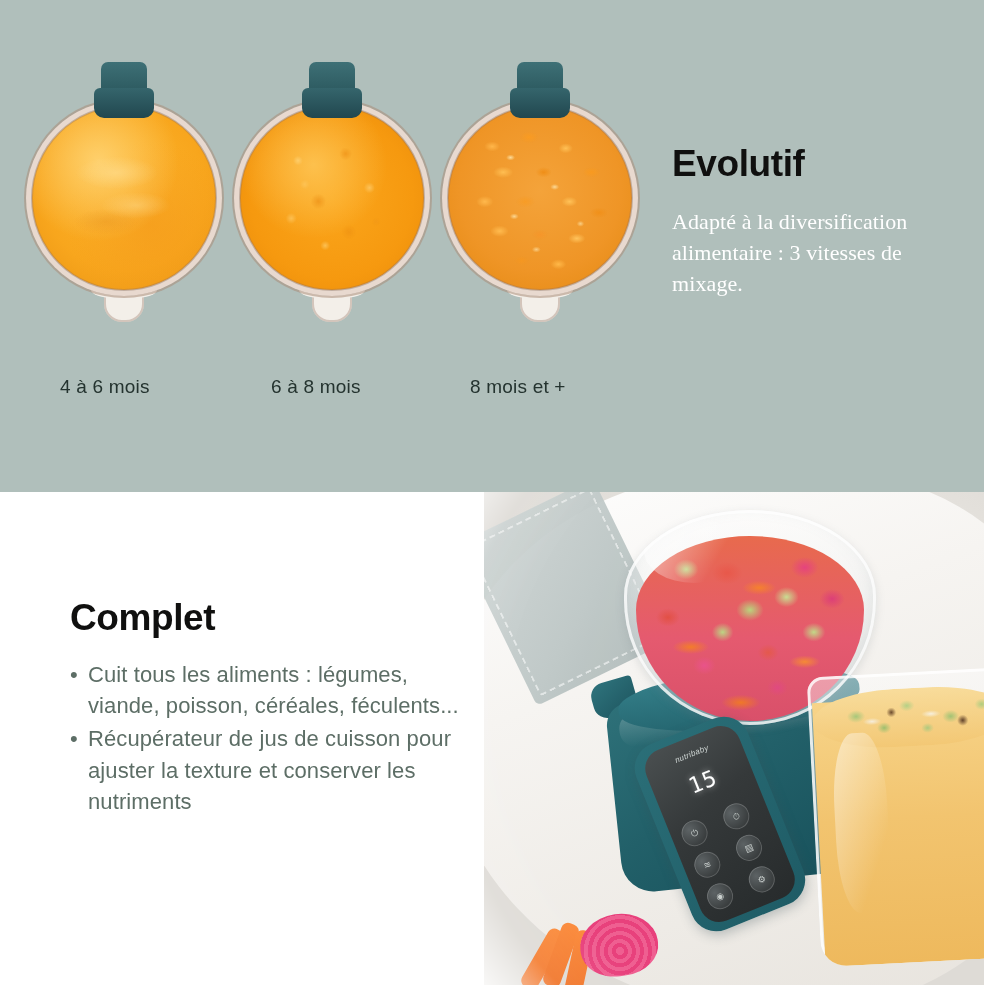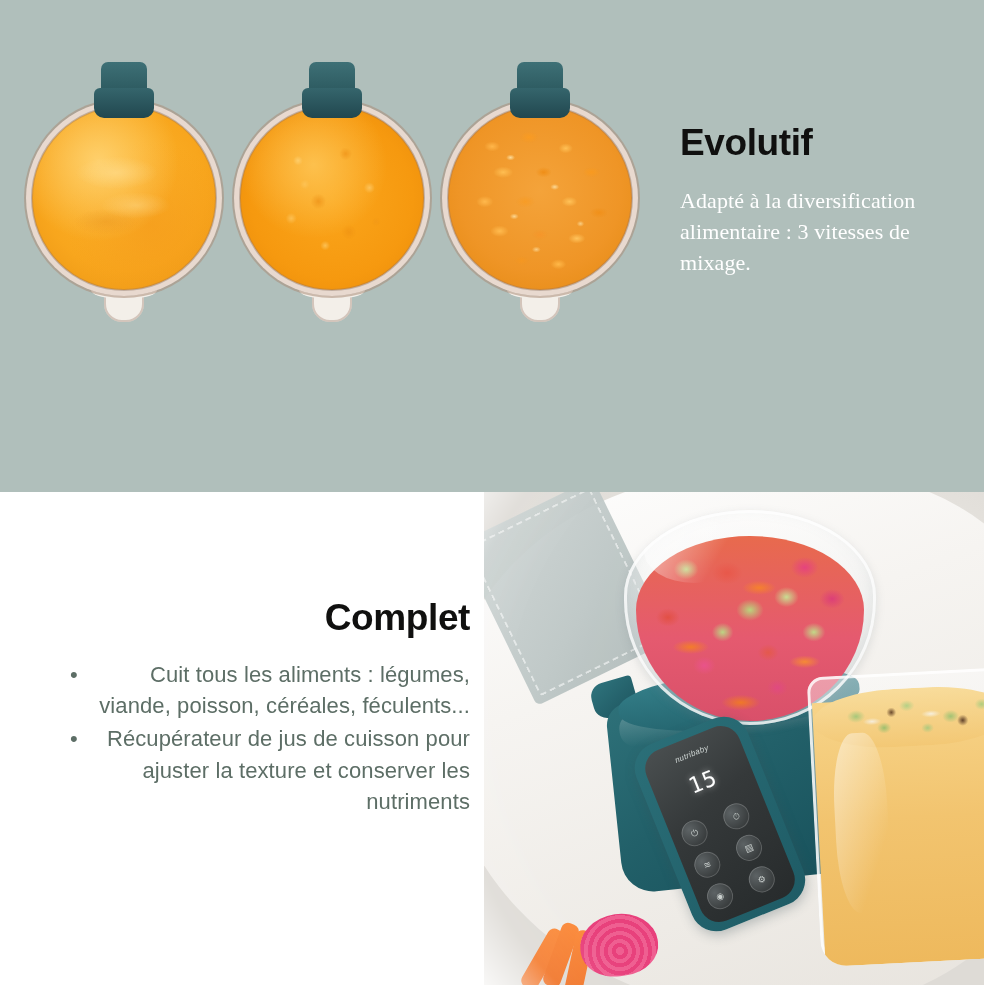--- a/index.html
+++ b/index.html
@@ -140,33 +140,33 @@
   .age-labels { position:absolute; left:0; top:376px; width:660px; height:40px; }
   .age-label {
     position:absolute; font-size:19px; color:#24332f; letter-spacing:.2px;
     white-space:nowrap;
   }
   .age-1 { left:60px; }
   .age-2 { left:271px; }
   .age-3 { left:470px; }
 
   
-  .evolutif { position:absolute; left:672px; top:124px; width:300px;margin-left:8px; }
+  .evolutif { position:absolute; left:672px; top:145px; width:300px; }
   .evolutif h2 {
     font-size:37px; font-weight:bold; color:#10100f; letter-spacing:-.4px;
     line-height:1.05; margin-bottom:22px;
   }
   .evolutif p {
     font-size:22px; color:#ffffff; line-height:1.42; letter-spacing:.1px;font-family:Liberation Serif, serif;
   }
 
   
   .bottom { position:absolute; left:0; top:492px; width:984px; height:493px; background:#fff; }
 
-  .complet { position:absolute; left:70px; top:105px; width:400px;text-align:right; }
+  .complet { position:absolute; left:70px; top:105px; width:400px; }
   .complet h2 {
     font-size:37px; font-weight:bold; color:#10100f; letter-spacing:-.4px;
     margin-bottom:20px;
   }
   .complet ul { list-style:none; }
   .complet li {
     position:relative; padding-left:18px; margin-bottom:2px;
     font-size:22px; line-height:1.42; color:#5d6e66; letter-spacing:.1px;
   }
   .complet li .dot {
@@ -386,20 +386,25 @@
       </div>
 
       <div class="bowl bowl-3">
         <div class="bowl-cap"></div>
         <div class="bowl-spout"></div>
         <div class="bowl-jar">
           <div class="food chunky"></div>
         </div>
       </div>
 
+      <div class="age-labels">
+        <span class="age-label age-1">4 à 6 mois</span>
+        <span class="age-label age-2">6 à 8 mois</span>
+        <span class="age-label age-3">8 mois et +</span>
+      </div>
     </div>
 
     <div class="evolutif">
       <h2>Evolutif</h2>
       <p>Adapté à la diversification alimentaire : 3 vitesses de mixage.</p>
     </div>
   </section>
 
   <section class="bottom">
 

